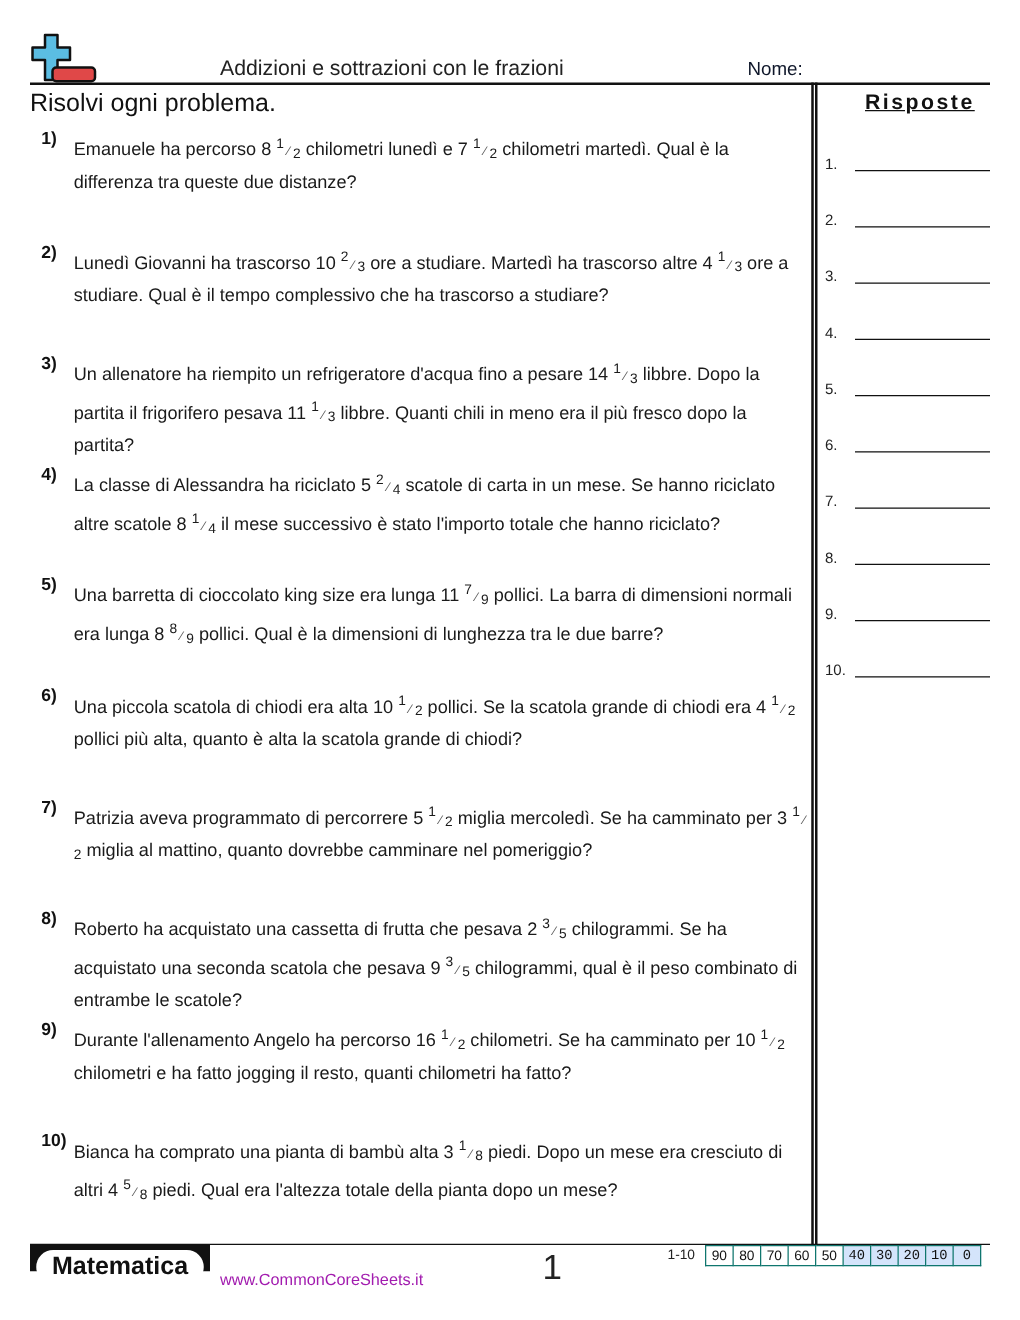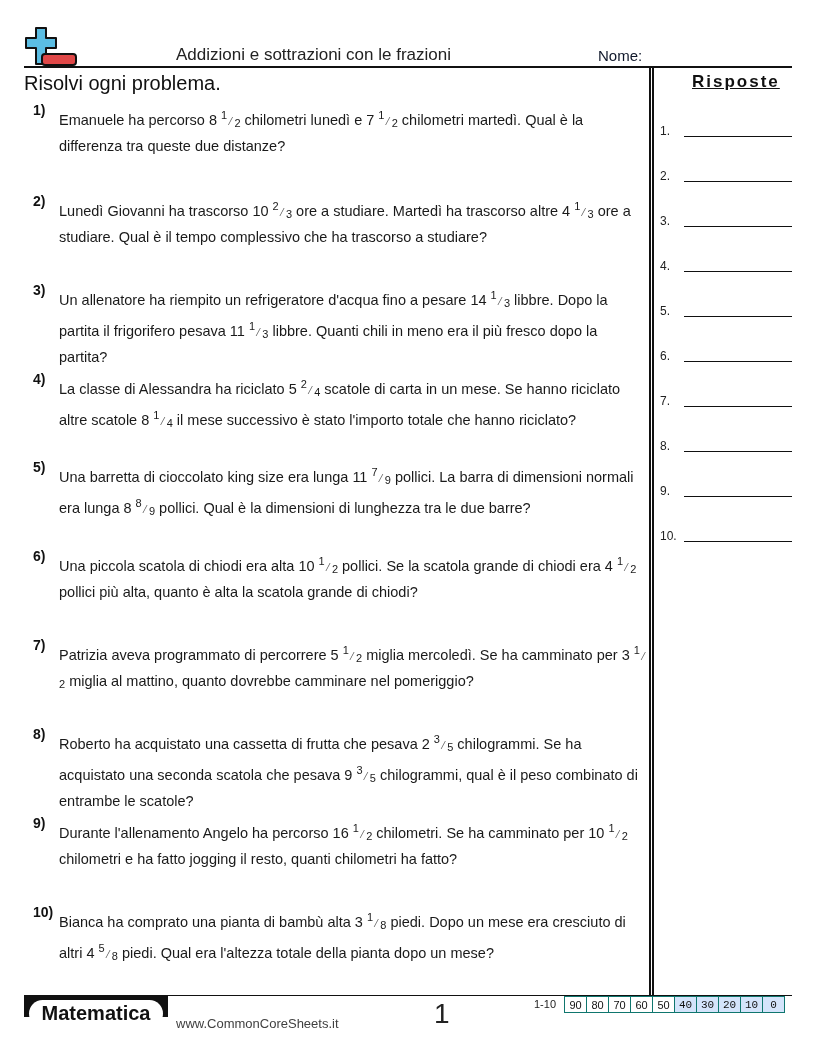--- a/index.html
+++ b/index.html
@@ -22,21 +22,21 @@
   .ptext sup { font-size: 11px; vertical-align: 6px; }
   .ptext sub { font-size: 11px; vertical-align: -2px; }
   .frac-slash { font-size: 10px; color: #555; }
   .ans-row { position: absolute; left: 660px; width: 132px; height: 20px; }
   .ans-num { position: absolute; left: 0; top: 2px; font-size: 12px; color: #222; }
   .ans-line { position: absolute; left: 24px; top: 14px; width: 108px; height: 1px; background: #111; }
   .footer-rule { position: absolute; left: 24px; top: 995px; width: 768px; height: 1px; background: #111; }
   .brand-box { position: absolute; left: 24px; top: 996px; width: 144px; height: 21px; background: #111; }
   .brand-pill { position: absolute; left: 5px; top: 4px; width: 134px; height: 27px; background: #fff;
                 border-radius: 14px; text-align: center; font-weight: bold; font-size: 20px; line-height: 27px; }
-  .site { position: absolute; left: 176px; top: 1016px; font-size: 13px; color: #404040; }
+  .site { position: absolute; left: 176px; top: 1016px; font-size: 13px; color: #a21caf; }
   .page-num { position: absolute; left: 434px; top: 998px; font-size: 28px; color: #222; }
   .score-label { position: absolute; left: 534px; top: 998px; font-size: 11px; color: #222; }
   .score-table { position: absolute; left: 564px; top: 996px; border-collapse: collapse; }
   .score-table td { border: 1px solid #0f766e; font-size: 11px; width: 19px; height: 15px;
                     text-align: center; padding: 0 1px; }
   .score-table td.low { background: #d4e4fb; font-family: Liberation Mono, monospace; }
 </style>
 </head>
 <body>
 

